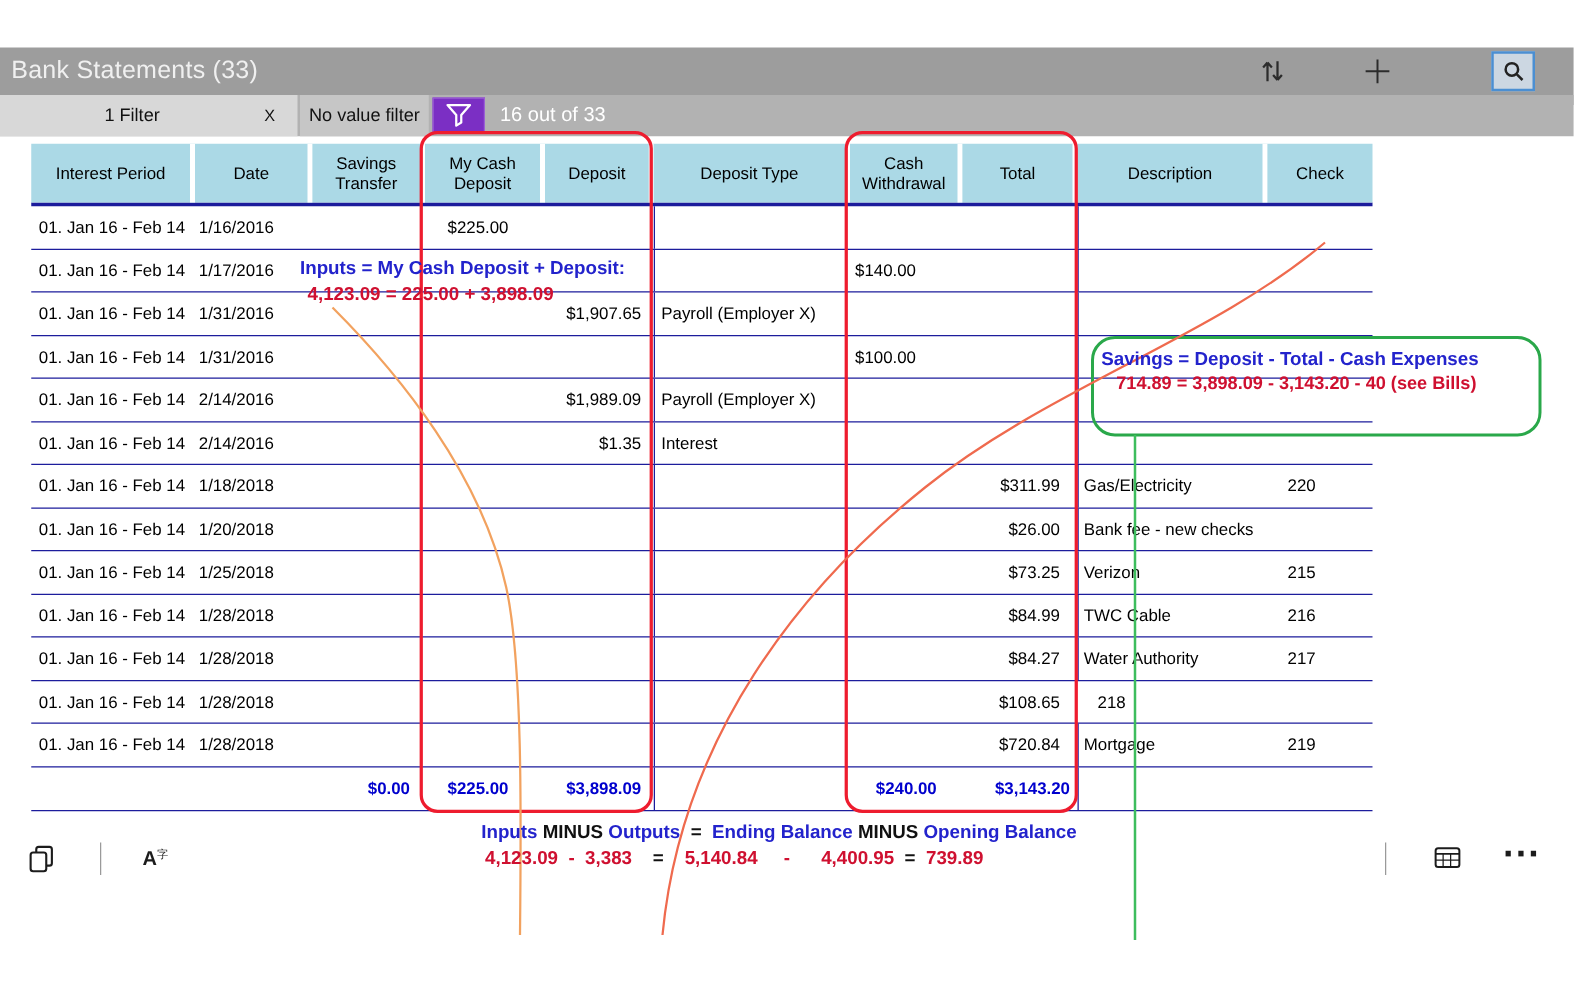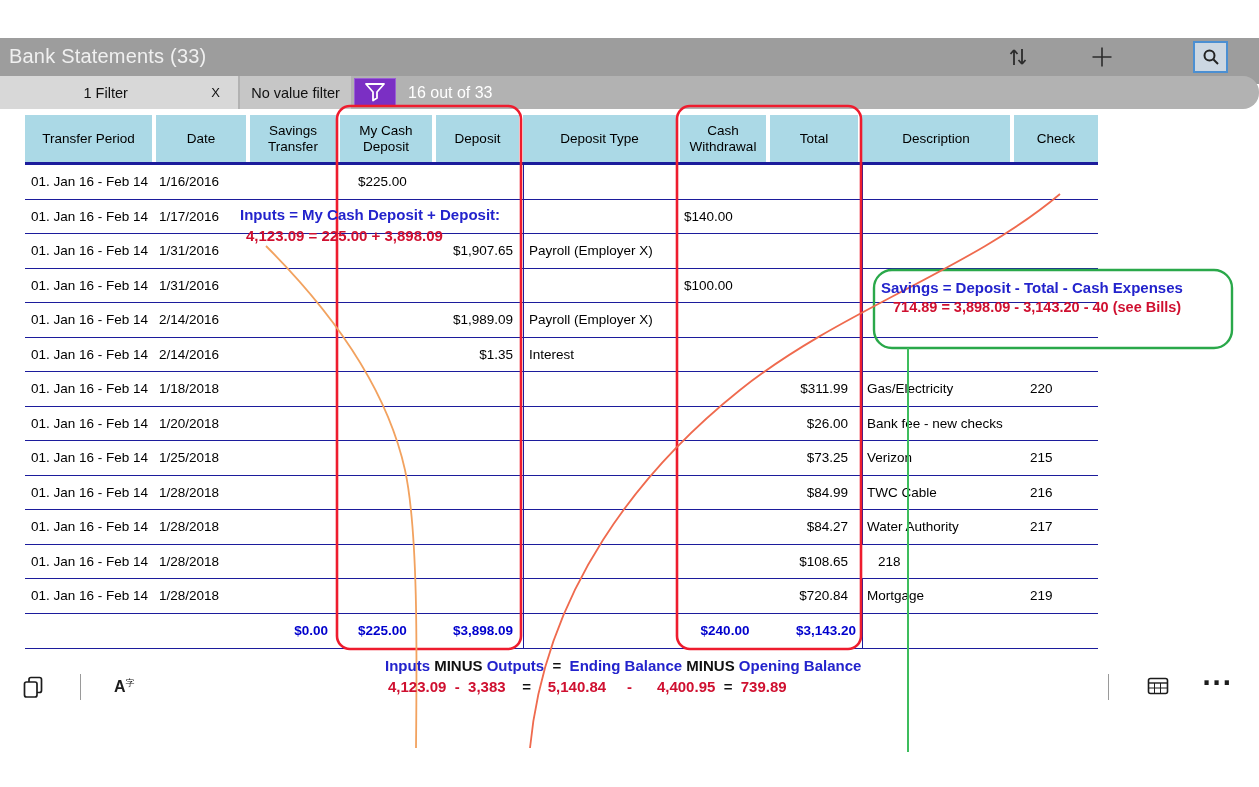--- a/index.html
+++ b/index.html
@@ -21,26 +21,26 @@
 
   
   .titlebar{position:absolute;top:38px;left:0;width:1259px;height:46px;background:#9d9d9d;}
   .title{position:absolute;left:9px;top:7px;color:#f0f0f0;font-size:20px;letter-spacing:.2px;}
   .tb-btn{position:absolute;background:none;border:none;cursor:pointer;padding:0;}
   .sort-btn{left:1008px;top:7px;}
   .add-btn{left:1090px;top:7px;}
   .search-btn{left:1193px;top:3px;width:35px;height:32px;background:#ccd7e2;border:2px solid #4b8fd2;display:flex;align-items:center;justify-content:center;}
 
   
-  .filterbar{position:absolute;top:76px;left:0;width:1259px;height:33px;background:#b2b2b2;display:flex;align-items:stretch;border-radius:16px;}
+  .filterbar{position:absolute;top:76px;left:0;width:1259px;height:33px;background:#b2b2b2;display:flex;align-items:stretch;}
   .chip{display:flex;align-items:center;font-size:14.5px;color:#111;cursor:pointer;}
   .chip1{width:238px;background:#d8d8d8;margin-right:2px;}
   .chip1 .lbl{flex:1;text-align:center;}
   .chip-x{padding-right:18px;font-size:13px;}
-  .chip2{width:111px;background:#c6c6c6;margin-right:2px;justify-content:center;}
+  .chip2{width:103px;background:#c6c6c6;margin-right:2px;justify-content:center;}
   .filter-btn{width:42px;height:29px;margin:2px 0 2px 1px;background:var(--accent-purple);border:1px solid #9a5fd4;display:flex;align-items:center;justify-content:center;cursor:pointer;}
   .count{color:#fff;font-size:16px;margin-left:12px;align-self:center;}
 
   
   .table{position:absolute;left:25px;top:115px;width:1073px;z-index:1;}
   .thead,.trow{display:grid;grid-template-columns:131px 94px 90px 96px 87px 157px 90px 92px 152px 84px;}
   .thead{border-bottom:3px solid var(--grid-navy);}
   .hcell{height:47px;background:var(--header-blue);border-right:4px solid #fff;display:flex;align-items:center;justify-content:center;text-align:center;font-size:13.5px;color:#000;line-height:1.15;padding:0 4px;cursor:pointer;}
   .hcell:last-child{border-right:none;}
   .trow{height:34.5px;border-bottom:1.5px solid var(--grid-navy);cursor:pointer;}
@@ -130,21 +130,21 @@
     <button class="filter-btn">
       <svg width="22" height="21" viewBox="0 0 22 21">
         <path d="M2,2 L20,2 L13,10 L13,16 L9,18.5 L9,10 Z" fill="none" stroke="#fff" stroke-width="1.8" stroke-linejoin="round"></path>
       </svg>
     </button>
     <span class="count">16 out of 33</span>
   </div>
 
   <div class="table">
     <div class="thead">
-        <div class="hcell">Transfer Period</div>
+        <div class="hcell">Interest Period</div>
         <div class="hcell">Date</div>
         <div class="hcell">Savings Transfer</div>
         <div class="hcell">My Cash Deposit</div>
         <div class="hcell">Deposit</div>
         <div class="hcell">Deposit Type</div>
         <div class="hcell">Cash Withdrawal</div>
         <div class="hcell">Total</div>
         <div class="hcell">Description</div>
         <div class="hcell">Check</div>
       </div>

